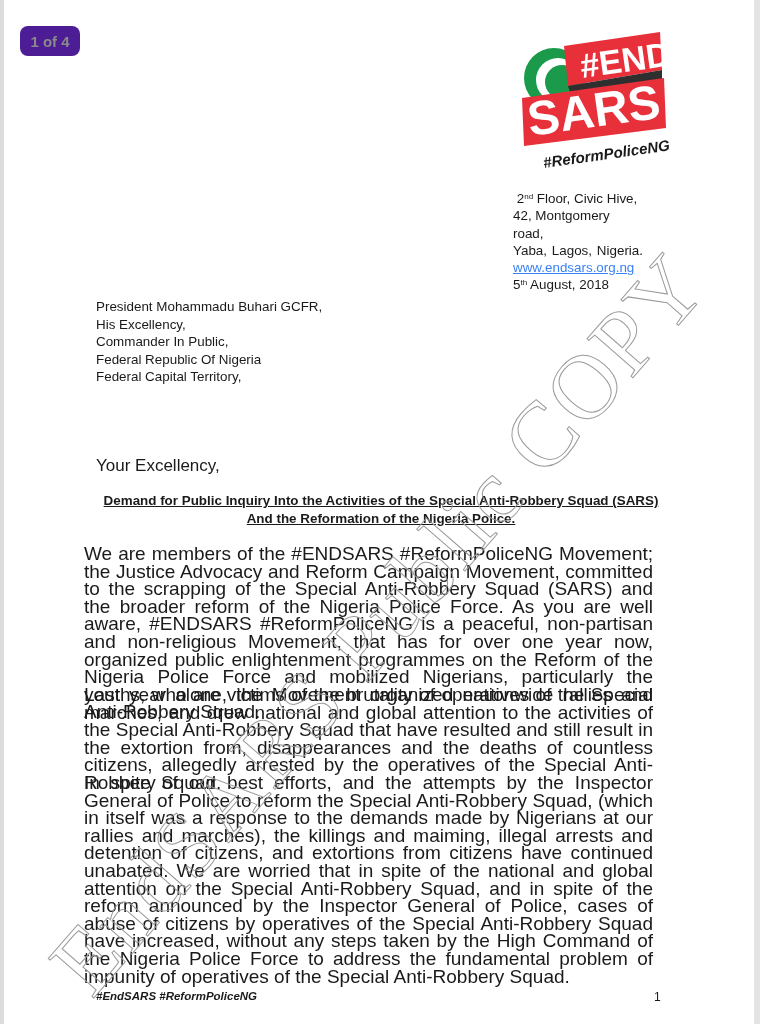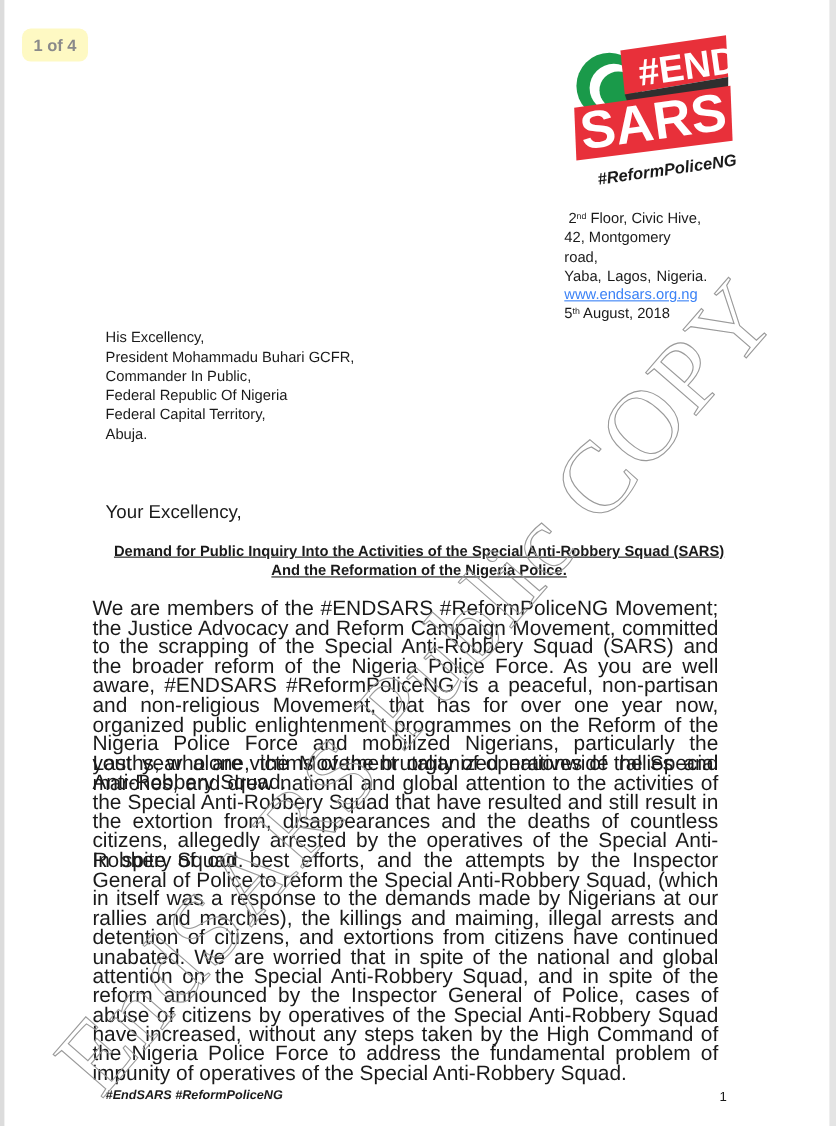--- a/index.html
+++ b/index.html
@@ -10,21 +10,21 @@
     color:#1a1a1a;
   }
   .left-edge {
     position:absolute; left:0; top:0; width:4px; height:1024px; background:#dcdcdc;
   }
   .right-edge {
     position:absolute; right:0; top:0; width:6px; height:1024px; background:#e4e4e4;
   }
   .page-badge {
     position:absolute; left:20px; top:26px; width:60px; height:30px;
-    border-radius:8px; background:#fef9c3;
+    border-radius:8px; background:#4c1d95;
     color:#8a8a8a; font-size:15px; font-weight:bold;
     display:flex; align-items:center; justify-content:center;
   }
   
   .logo { position:absolute; left:512px; top:28px; width:170px; height:150px; }
   .address {
     position:absolute; left:513px; top:190px; width:130px; font-size:13.4px; line-height:17.3px;
   }
   .address .justify { display:flex; justify-content:space-between;align-items:center; }
   .address a { color:#3b82f6; text-decoration:underline; }
@@ -80,26 +80,25 @@
   <div class="justify">
     <span>Yaba,</span>
     <span>Lagos,</span>
     <span>Nigeria.</span>
   </div>
   <div><a>www.endsars.org.ng</a></div>
   <div><span>5</span><sup>th</sup><span> August, 2018</span></div>
 </div>
 
 <div class="recipient">
+  <div>President Mohammadu Buhari GCFR,</div>
   <div>His Excellency,</div>
-  <div>President Mohammadu Buhari GCFR,</div>
   <div>Commander In Public,</div>
   <div>Federal Republic Of Nigeria</div>
   <div>Federal Capital Territory,</div>
-  <div>Abuja.</div>
 </div>
 
 <div class="salutation">Your Excellency,</div>
 
 <div class="subject">Demand for Public Inquiry Into the Activities of the Special Anti-Robbery Squad (SARS) And the Reformation of the Nigeria Police.</div>
 
 <div class="para p1">We are members of the #ENDSARS #ReformPoliceNG Movement; the Justice Advocacy and Reform Campaign Movement, committed to the scrapping of the Special Anti-Robbery Squad (SARS) and the broader reform of the Nigeria Police Force. As you are well aware, #ENDSARS #ReformPoliceNG is a peaceful, non-partisan and non-religious Movement, that has for over one year now, organized public enlightenment programmes on the Reform of the Nigeria Police Force and mobilized Nigerians, particularly the youths, who are victims of the brutality of operatives of the Special Anti-Robbery Squad.</div>
 <div class="para p2">Last year alone, the Movement organized nationwide rallies and marches, and drew national and global attention to the activities of the Special Anti-Robbery Squad that have resulted and still result in the extortion from, disappearances and the deaths of countless citizens, allegedly arrested by the operatives of the Special Anti-Robbery Squad.</div>
 <div class="para p3">In spite of our best efforts, and the attempts by the Inspector General of Police to reform the Special Anti-Robbery Squad, (which in itself was a response to the demands made by Nigerians at our rallies and marches), the killings and maiming, illegal arrests and detention of citizens, and extortions from citizens have continued unabated. We are worried that in spite of the national and global attention on the Special Anti-Robbery Squad, and in spite of the reform announced by the Inspector General of Police, cases of abuse of citizens by operatives of the Special Anti-Robbery Squad have increased, without any steps taken by the High Command of the Nigeria Police Force to address the fundamental problem of impunity of operatives of the Special Anti-Robbery Squad.</div>
 

